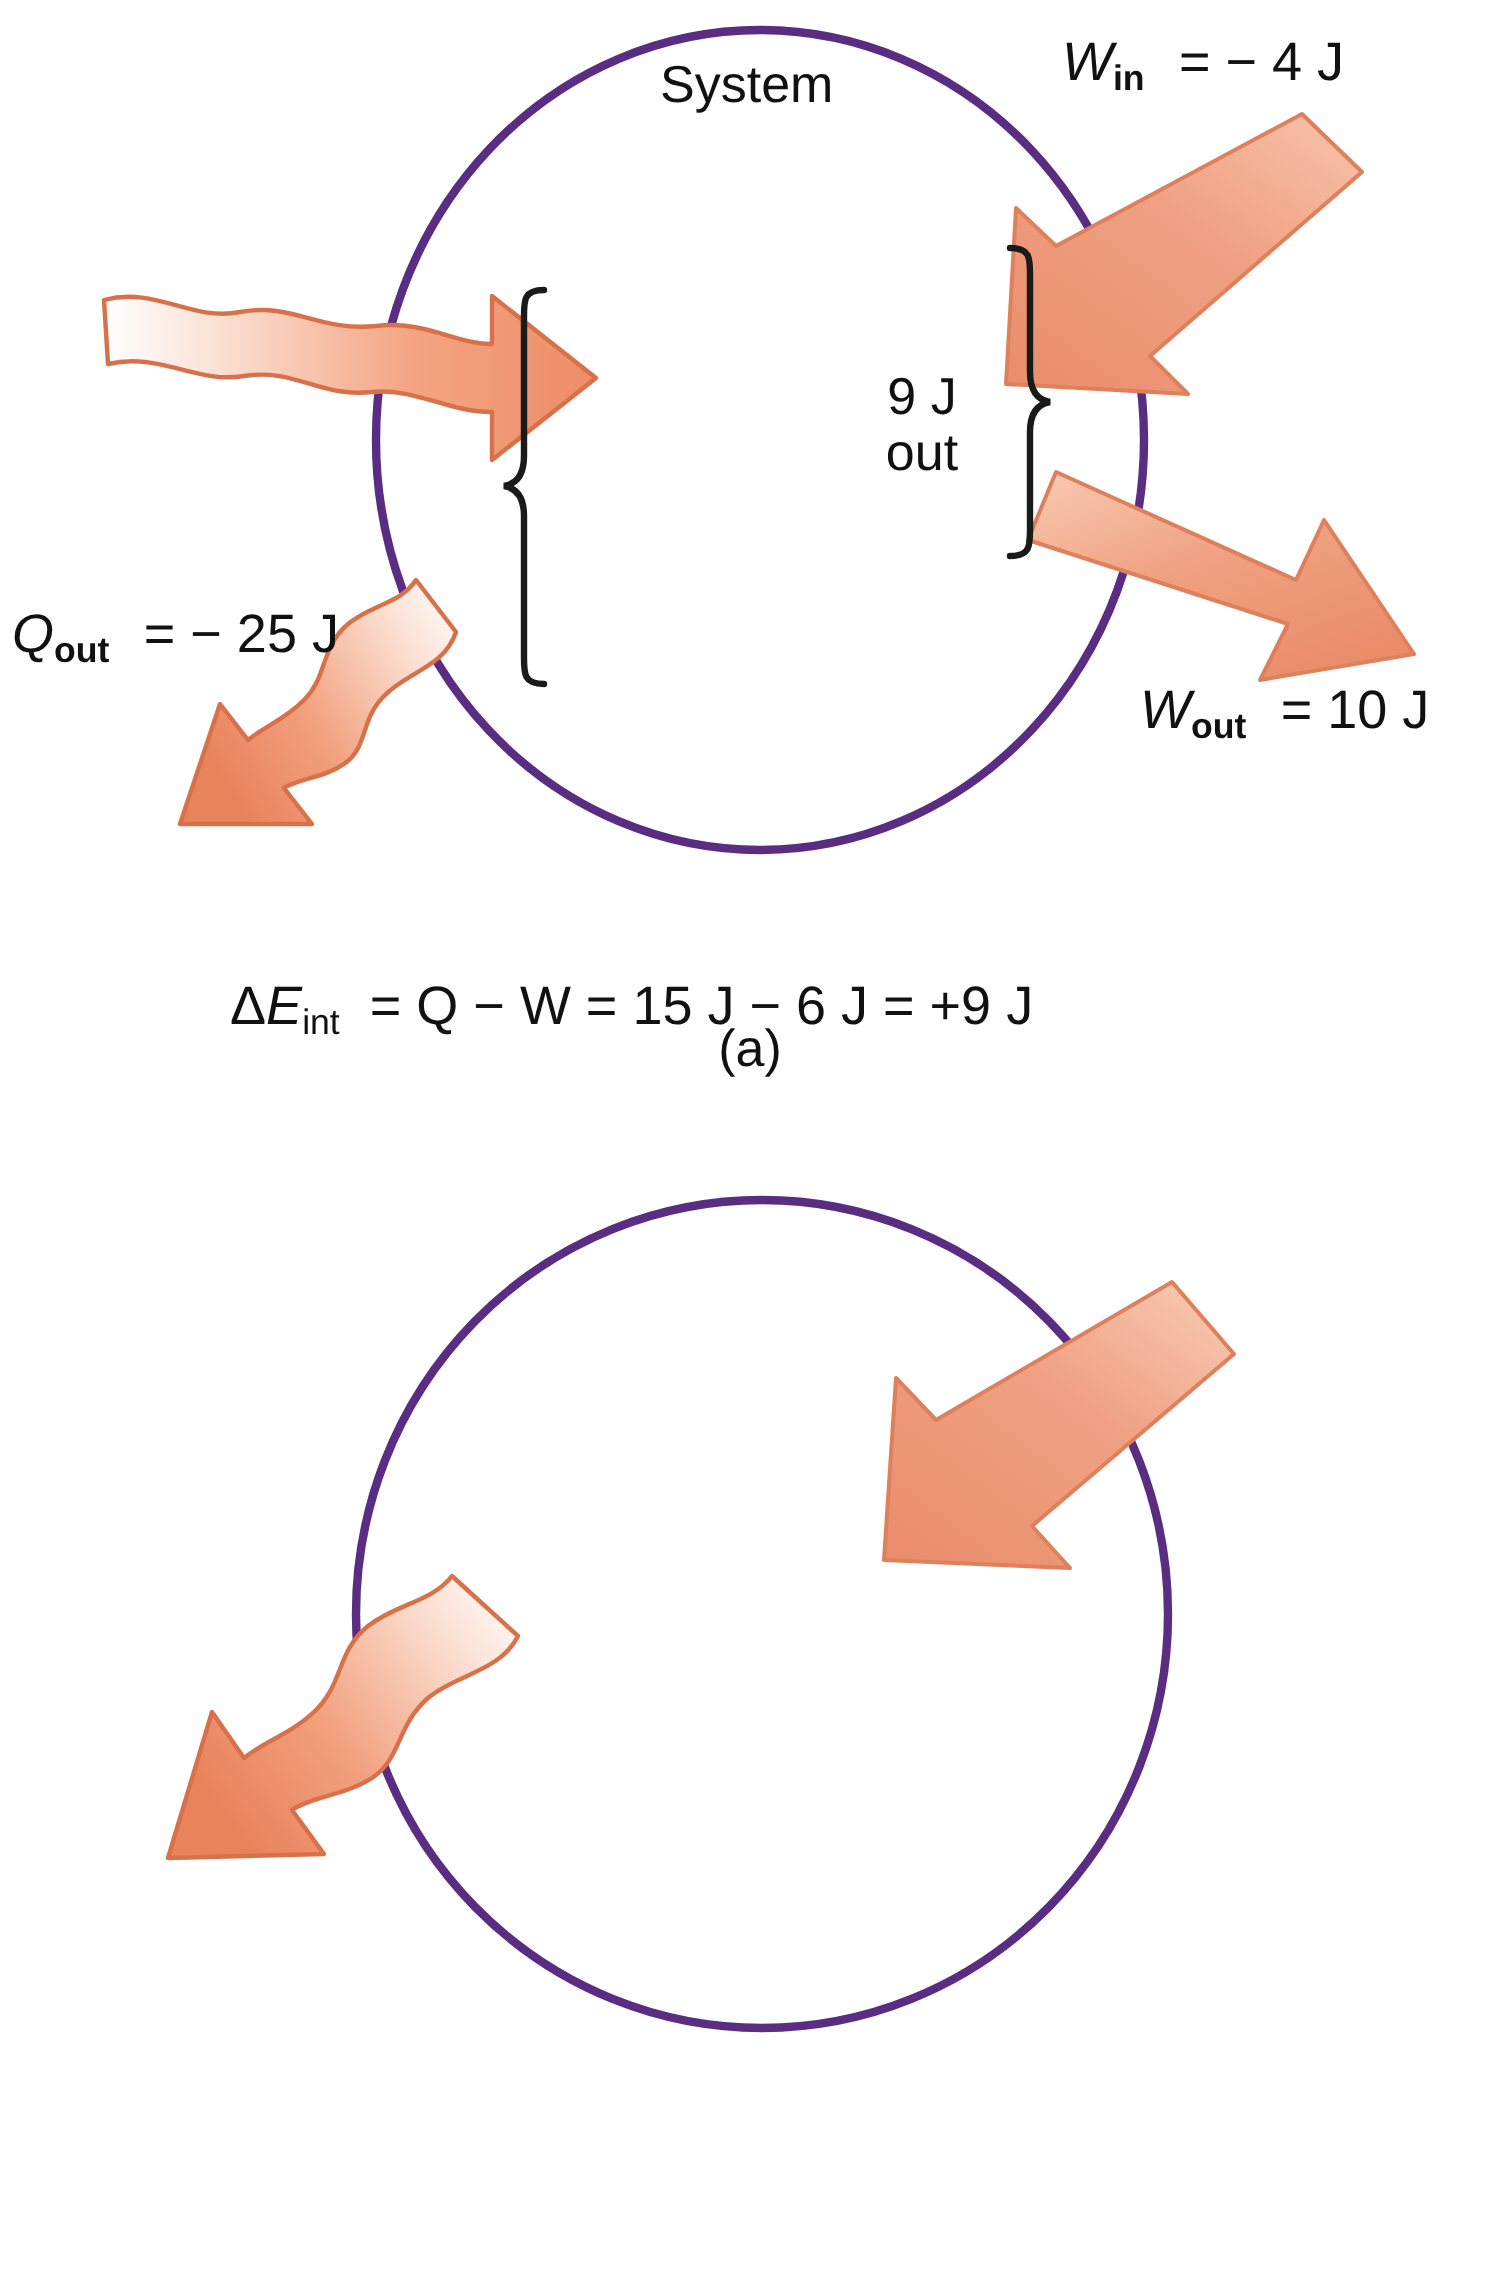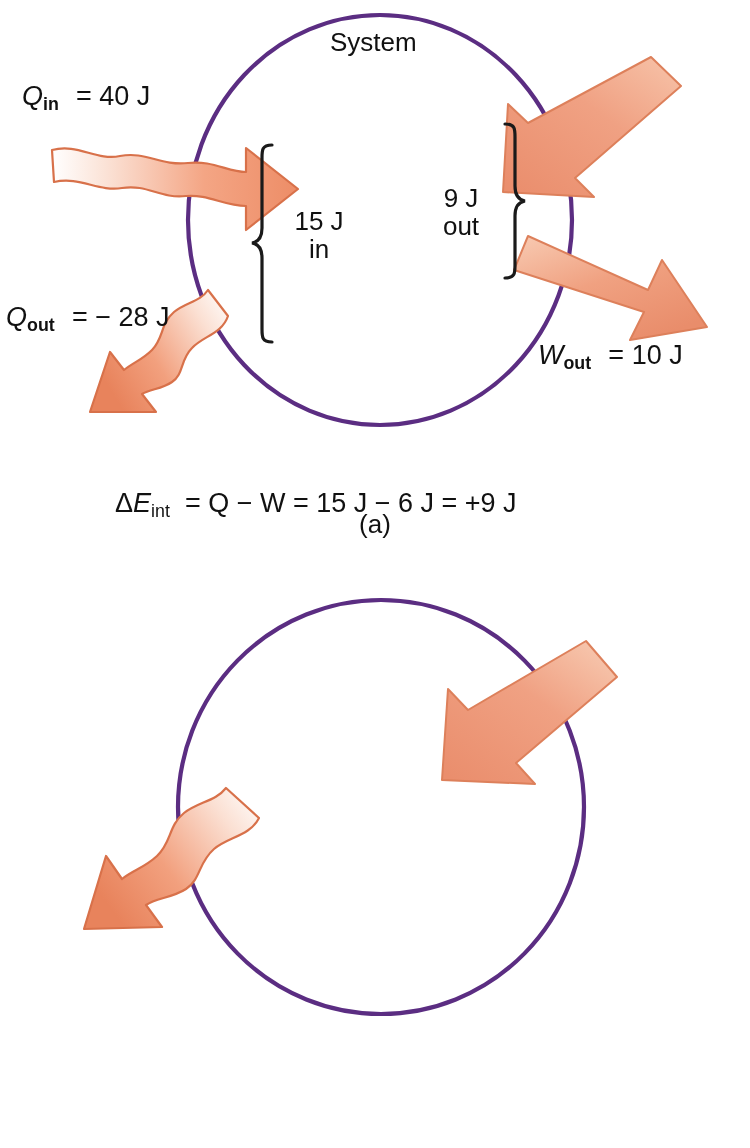--- a/index.html
+++ b/index.html
@@ -159,37 +159,33 @@
                  C 519,202 515,206 515,216
                  L 515,265
                  C 515,273 515,278 505,278"></path>
       </g>
     </svg>
 
     <div class="lbl sys" style="left:330px; top:28px;">
       <span>System</span>
     </div>
 
-    <div class="lbl sym" style="left:22px; top:82px;">
-      <span class="it">Q</span><span class="sub">in</span><span class="sp">&nbsp; </span><span>=  40 J</span>
-    </div>
 
     <div class="lbl sym" style="left:6px; top:303px;">
-      <span class="it">Q</span><span class="sub">out</span><span class="sp">&nbsp; </span><span>=  − 28 J</span>
-    </div>
-
-
-    <div class="lbl sym" style="left:538px; top:341px;">
+      <span class="it">Q</span><span class="sub">out</span><span class="sp">&nbsp; </span><span>=  − 25 J</span>
+    </div>
+
+    <div class="lbl sym" style="left:531px; top:17px;">
+      <span class="it">W</span><span class="sub">in</span><span class="sp">&nbsp; </span><span>=  − 4 J</span>
+    </div>
+
+    <div class="lbl sym" style="left:570px; top:341px;">
       <span class="it">W</span><span class="sub">out</span><span class="sp">&nbsp; </span><span>=  10 J</span>
     </div>
 
-    <div class="lbl plain center" style="left:281px; top:207px; width:76px;">
-      <div>15 J</div>
-      <div>in</div>
-    </div>
 
     <div class="lbl plain center" style="left:425px; top:184px; width:72px;">
       <div>9 J</div>
       <div>out</div>
     </div>
 
     <div class="lbl eq" style="left:115px; top:458px;">
       <span>Δ</span><span class="it">E</span><span class="sub-thin">int</span><span>&nbsp; </span><span>=  Q −  W = 15 J − 6 J  =  +9 J</span>
     </div>
 

